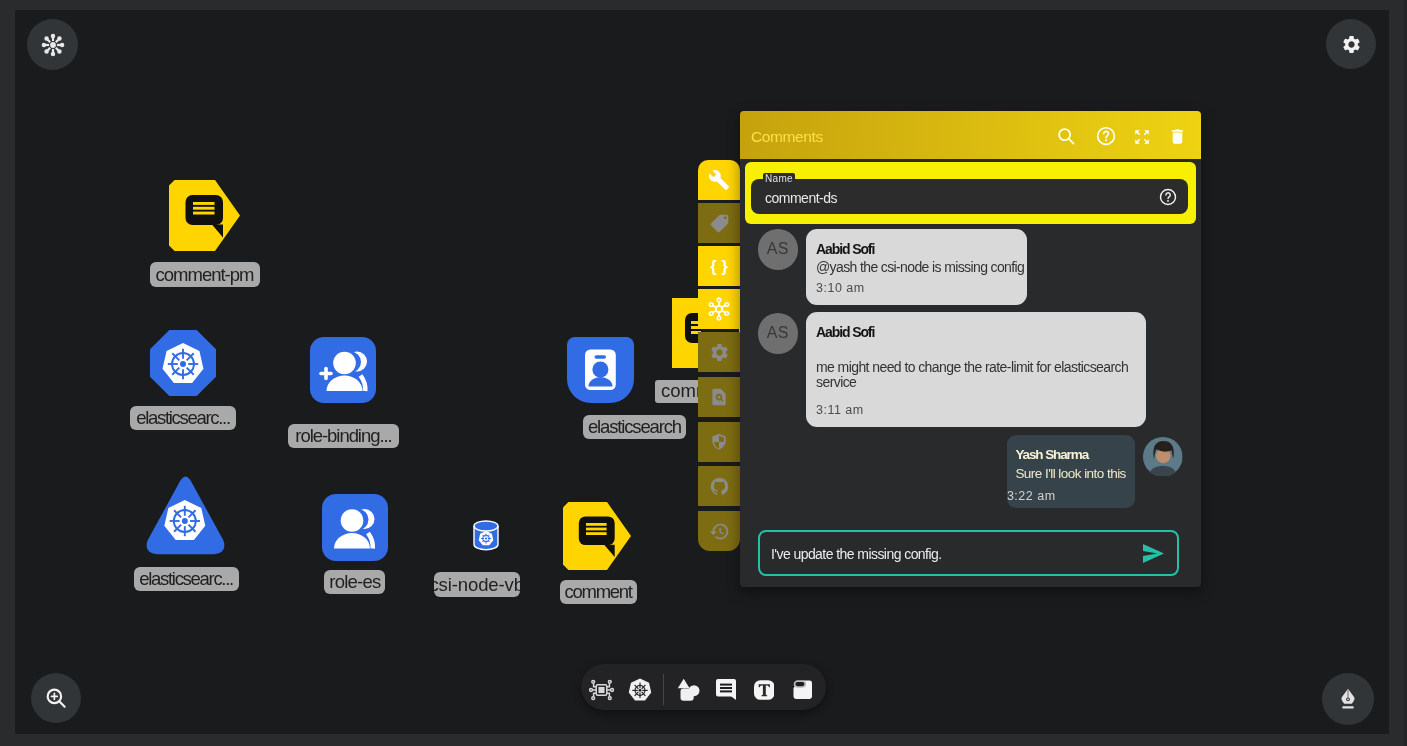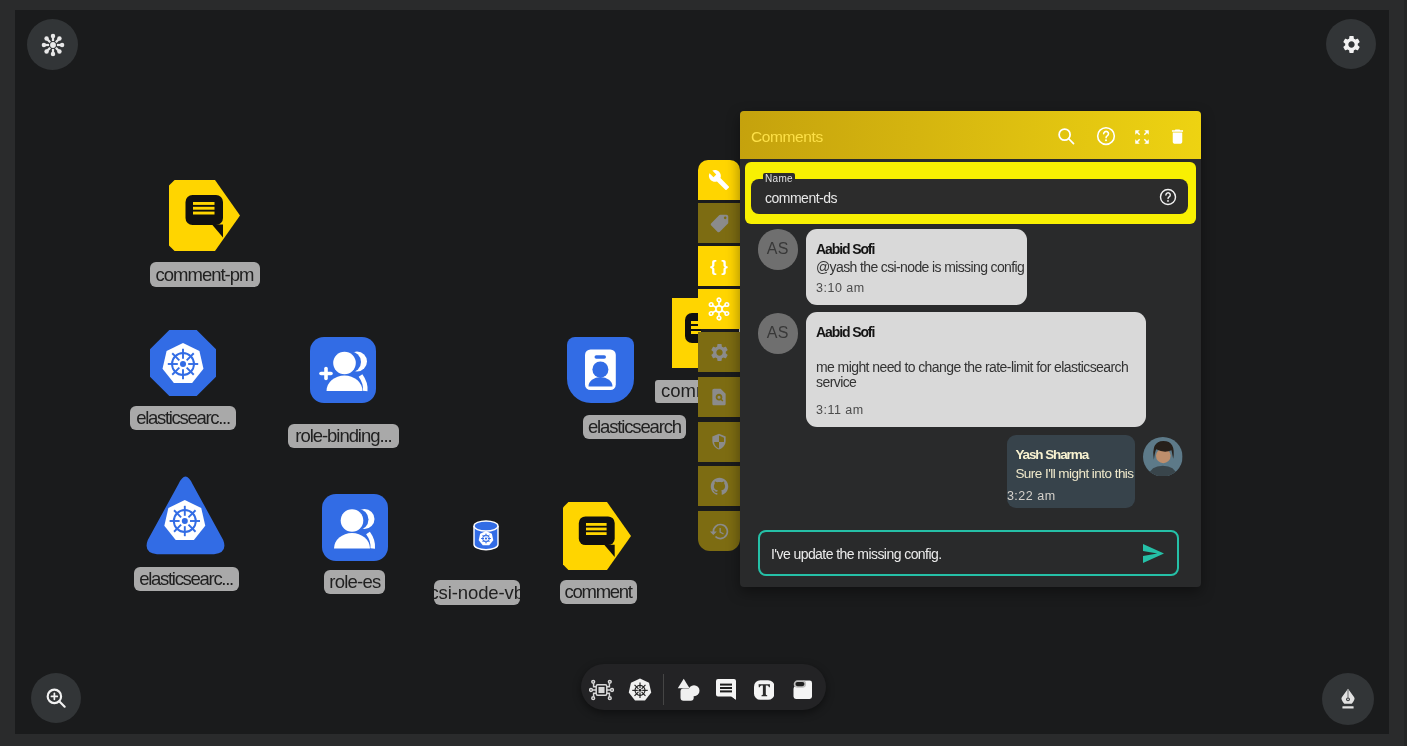--- a/index.html
+++ b/index.html
@@ -172,21 +172,21 @@
         <line x1="2" y1="0" x2="4.9" y2="0"></line>
         <line x1="0" y1="2" x2="0" y2="4.9"></line>
         <line x1="-2" y1="0" x2="-4.9" y2="0"></line>
         <line x1="1.4" y1="-1.4" x2="3.5" y2="-3.5"></line>
         <line x1="1.4" y1="1.4" x2="3.5" y2="3.5"></line>
         <line x1="-1.4" y1="1.4" x2="-3.5" y2="3.5"></line>
         <line x1="-1.4" y1="-1.4" x2="-3.5" y2="-3.5"></line>
       </g>
   </g>
 </svg>
-<div class="abs nlabel" style="left:433.7px;top:572.3px;width:86px;height:25px;letter-spacing:-0.1px;margin-top:8px;">csi-node-vb</div>
+<div class="abs nlabel" style="left:433.7px;top:572.3px;width:86px;height:25px;letter-spacing:-0.1px;">csi-node-vb</div>
 
 <svg class="abs" style="left:563px;top:501.6px;" width="68" height="68" viewBox="0 0 68 68">
   <path d="M5.4 0 L44 0 L68 34 L44 68 L5.4 68 L0 62.6 L0 5.4 Z" fill="#ffd500"></path>
   <rect x="15.8" y="14.4" width="35.9" height="28.7" rx="6.7" fill="#101010"></rect>
   <path d="M51.7 42.7 L51.7 55 L41.2 42.7 Z" fill="#101010"></path>
   <g fill="#ffd500">
       <rect x="23" y="21" width="20.6" height="2.8"></rect>
       <rect x="23" y="25.6" width="20.6" height="2.8"></rect>
       <rect x="23" y="30.2" width="20.6" height="2.8"></rect>
     </g>
@@ -299,21 +299,21 @@
 <div class="abs" style="left:757.5px;top:313px;width:40.6px;height:40.6px;border-radius:50%;background:#6f6f6f;display:flex;align-items:center;justify-content:center;">
     <span style="font-size:16px;color:#383838;letter-spacing:.3px;">AS</span>
   </div>
 <div class="abs" style="left:806px;top:311.6px;width:339.5px;height:115.4px;background:#d9d9d9;border-radius:11px;"></div>
 <div class="abs" style="left:816px;top:324px;font-size:14px;font-weight:bold;color:#141414;letter-spacing:-1.1px;">Aabid Sofi</div>
 <div class="abs" style="left:816px;top:359.5px;width:322px;font-size:14px;color:#333;letter-spacing:-0.58px;line-height:15px;">me might need to change the rate-limit for elasticsearch service</div>
 <div class="abs" style="left:816px;top:403px;font-size:12.5px;color:#4c4c4c;letter-spacing:.5px;">3:11 am</div>
 
 <div class="abs" style="left:1006.9px;top:435.2px;width:127.9px;height:72.4px;background:#37434b;border-radius:9px;"></div>
 <div class="abs" style="left:1015.4px;top:447px;font-size:13.5px;font-weight:bold;color:#f8f2d0;letter-spacing:-1.1px;">Yash Sharma</div>
-<div class="abs" style="left:1015.4px;top:466.4px;font-size:13.5px;color:#efe9cb;letter-spacing:-0.54px;">Sure I'll might into this</div>
+<div class="abs" style="left:1015.4px;top:466.4px;font-size:13.5px;color:#efe9cb;letter-spacing:-0.54px;">Sure I'll look into this</div>
 <div class="abs" style="left:1006.9px;top:488.5px;width:119.7px;font-size:12.5px;color:#d5d1cb;letter-spacing:.5px;">3:22 am</div>
 <svg class="abs" style="left:1143px;top:436.7px;" width="39.6" height="39.6" viewBox="0 0 40 40">
   <defs>
       <clipPath id="avc">
         <circle cx="20" cy="20" r="20"></circle>
       </clipPath>
     </defs>
   <g clip-path="url(#avc)">
     <rect width="40" height="40" fill="#5d7a89"></rect>
     <path d="M5 40 q2.5 -11 15 -11 q12.5 0 15 11 z" fill="#39454b"></path>

